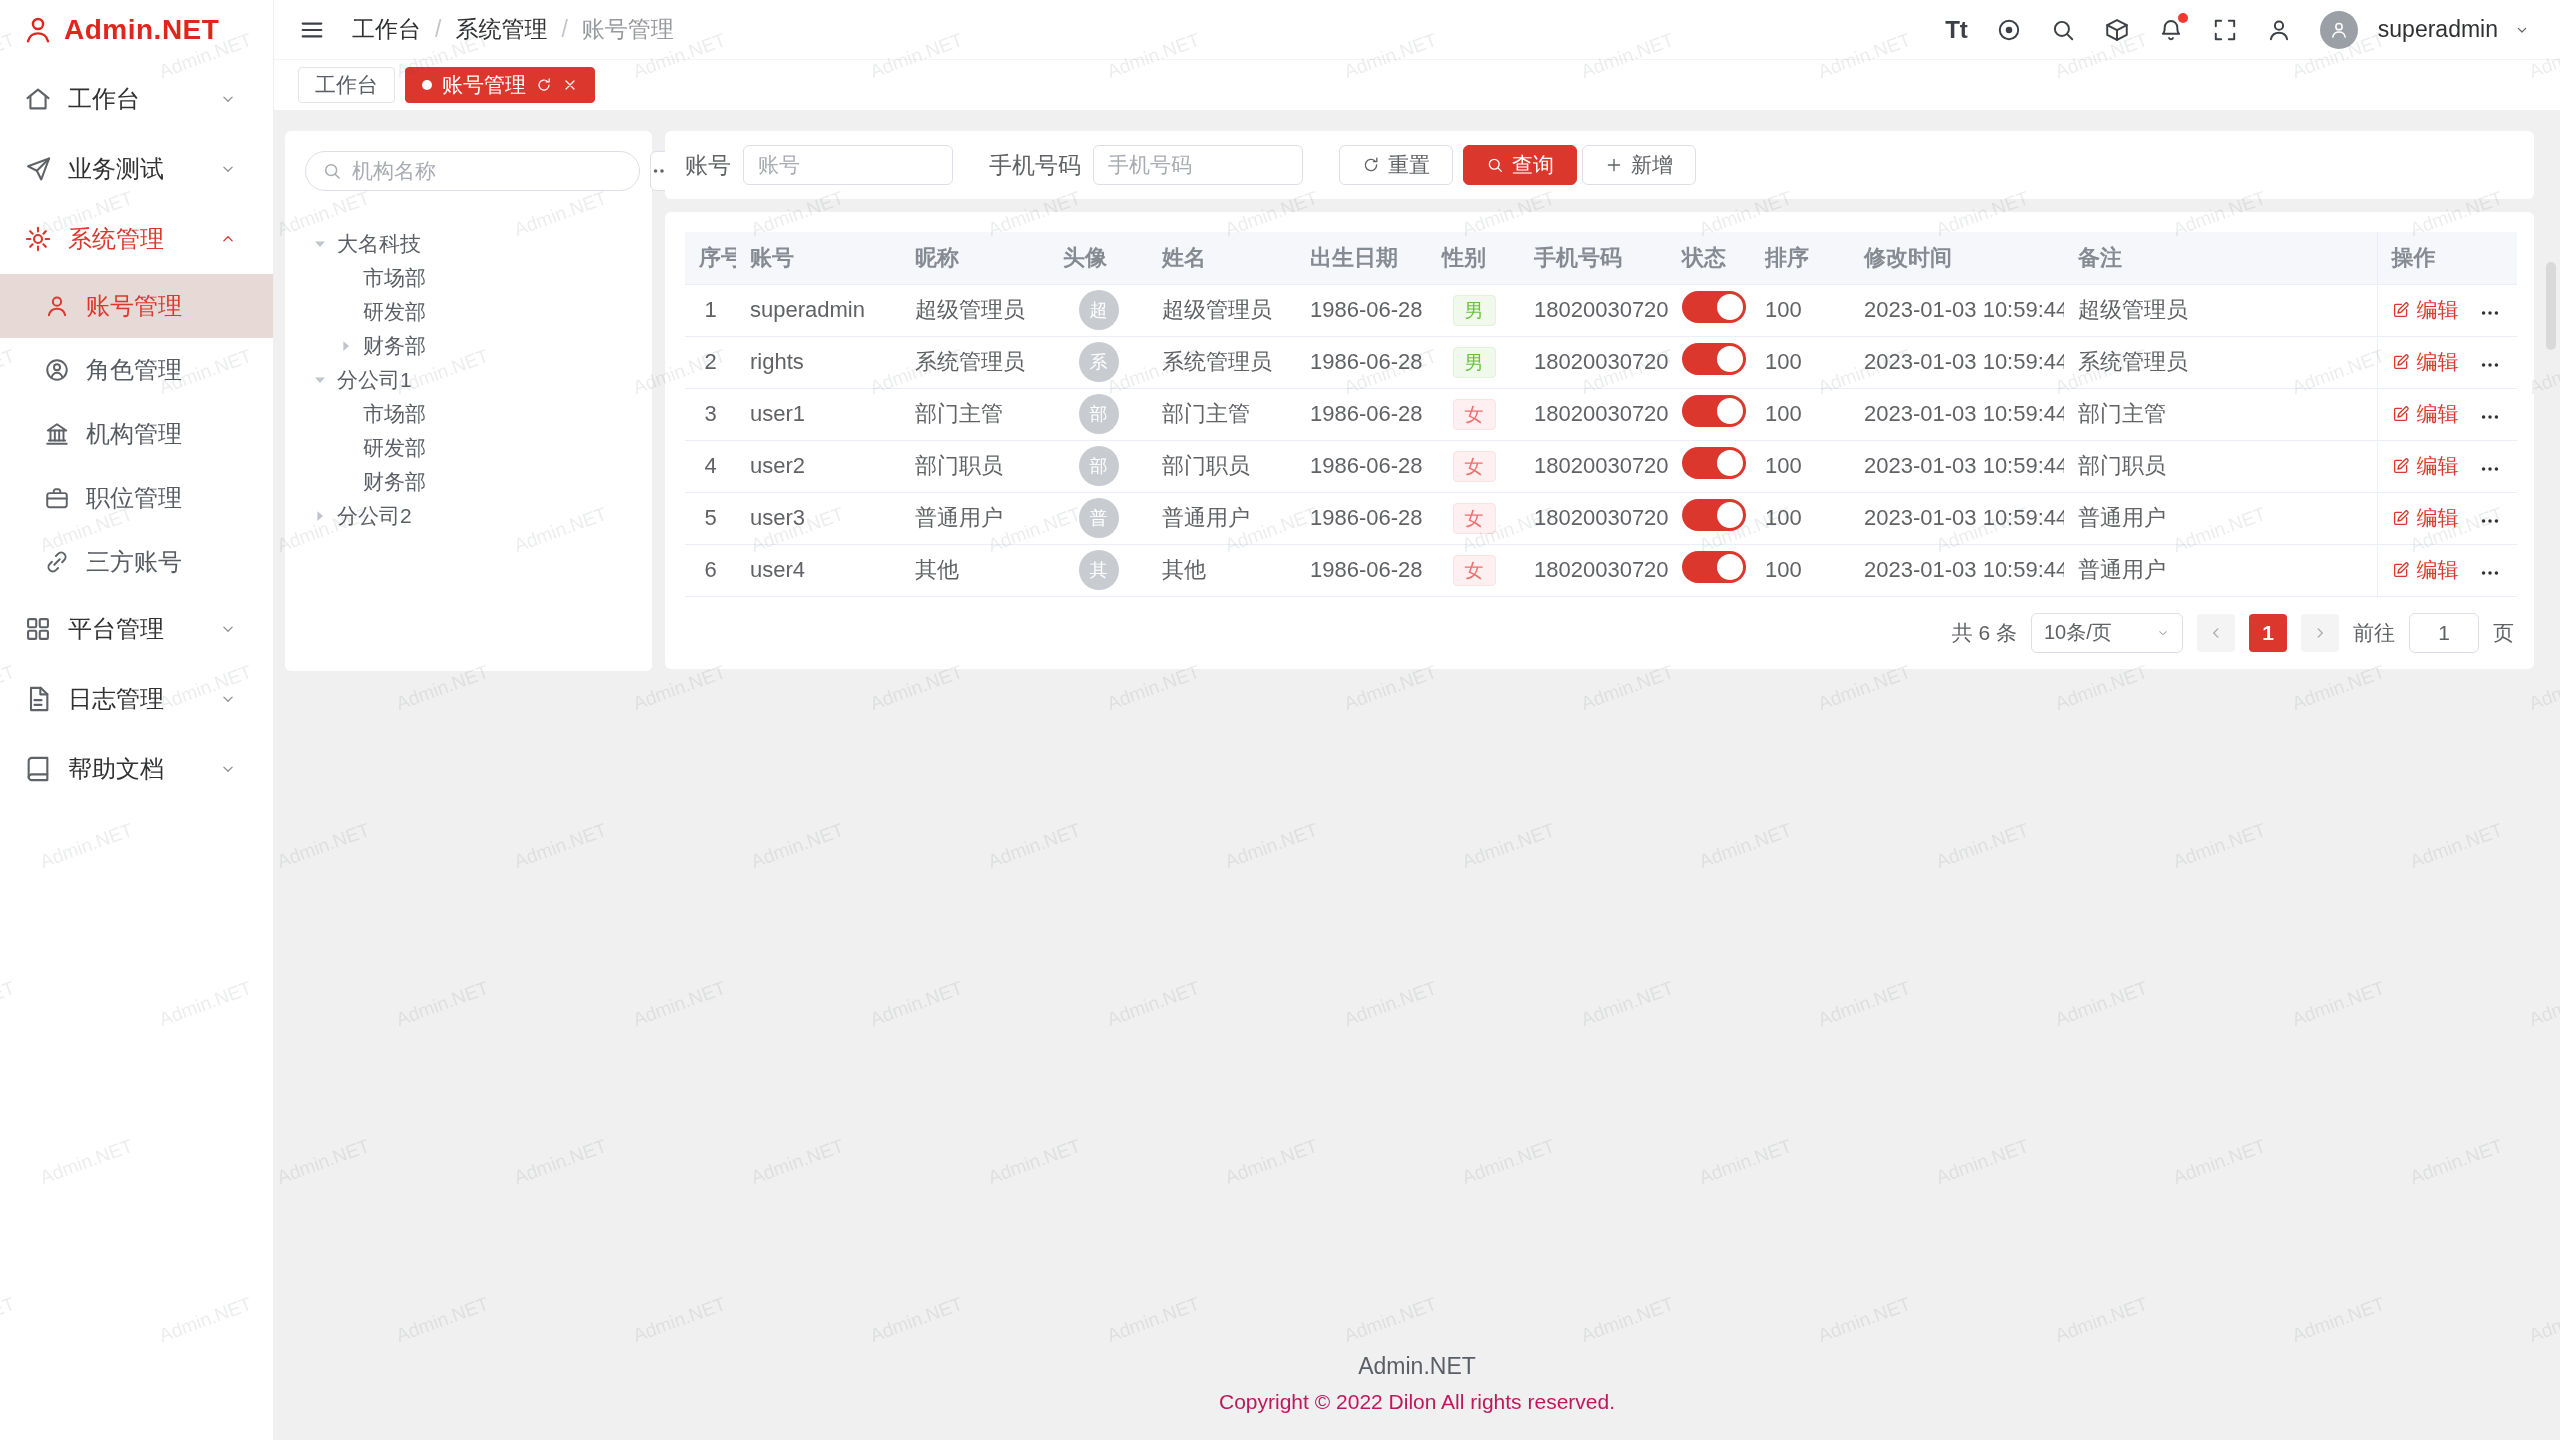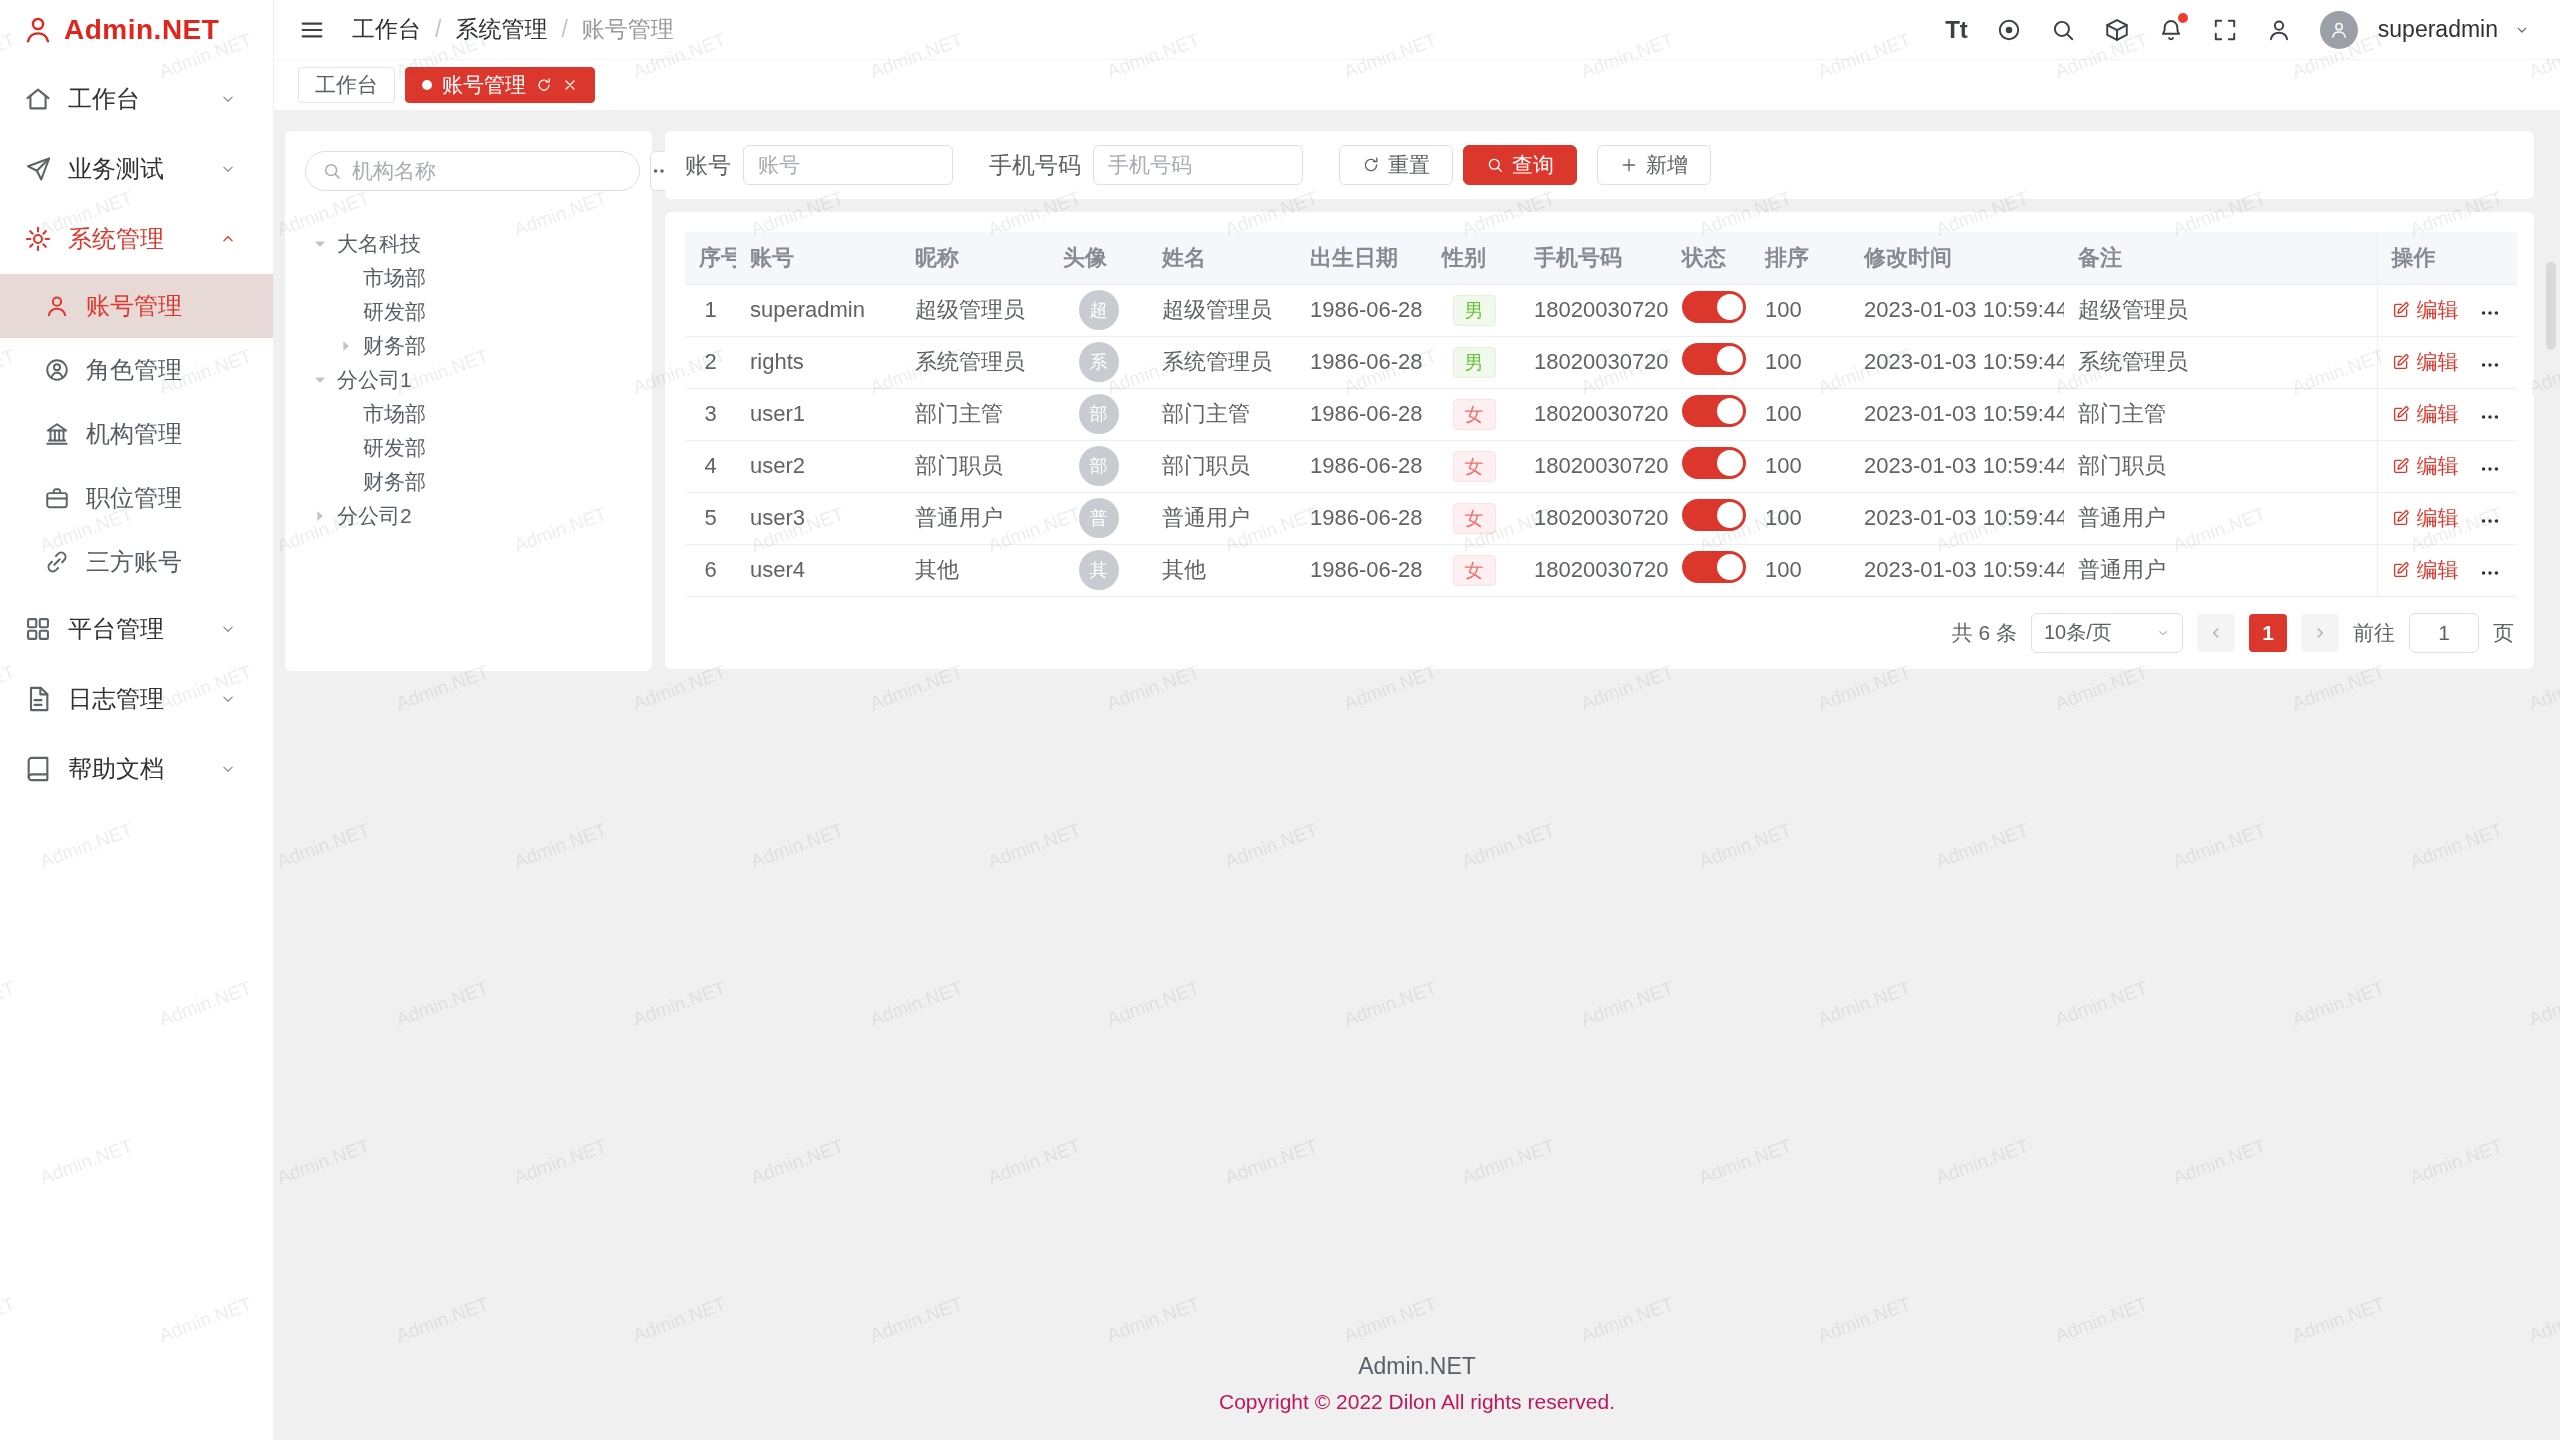--- a/index.html
+++ b/index.html
@@ -108,21 +108,21 @@
 
   .right-col { flex: 1; min-width: 0; display: flex; flex-direction: column; gap: 13px; }
 
   .query-card { padding: 14px 20px; display: flex; align-items: center; }
   .q-label { font-size: 23px; color: #606266; margin-right: 12px; }
   .q-input {
     width: 210px; height: 40px; border: 1px solid #dcdfe6; border-radius: 6px;
     padding: 0 14px; font-size: 21px; color: #606266; outline: none; font-family: inherit;
   }
   .q-input::placeholder { color: #a8abb2; }
-  .mr36 { margin-right: 36px; } .mr10 { margin-right: 10px; } .mr20 { margin-right: 20px; }
+  .mr36 { margin-right: 36px; } .mr10 { margin-right: 10px; } .mr20 { margin-right: 5px; }
   .btn {
     height: 40px; padding: 0 22px; border-radius: 6px; font-size: 21px; cursor: pointer;
     display: inline-flex; align-items: center; gap: 8px; border: 1px solid #dcdfe6;
     background: #fff; color: #606266; font-family: inherit; white-space: nowrap;
   }
   .btn.primary { background: var(--primary); border-color: var(--primary); color: #fff; }
 
   .table-card { padding: 20px 20px 16px; }
   table { width: 100%; border-collapse: collapse; table-layout: fixed; }
   th, td {

